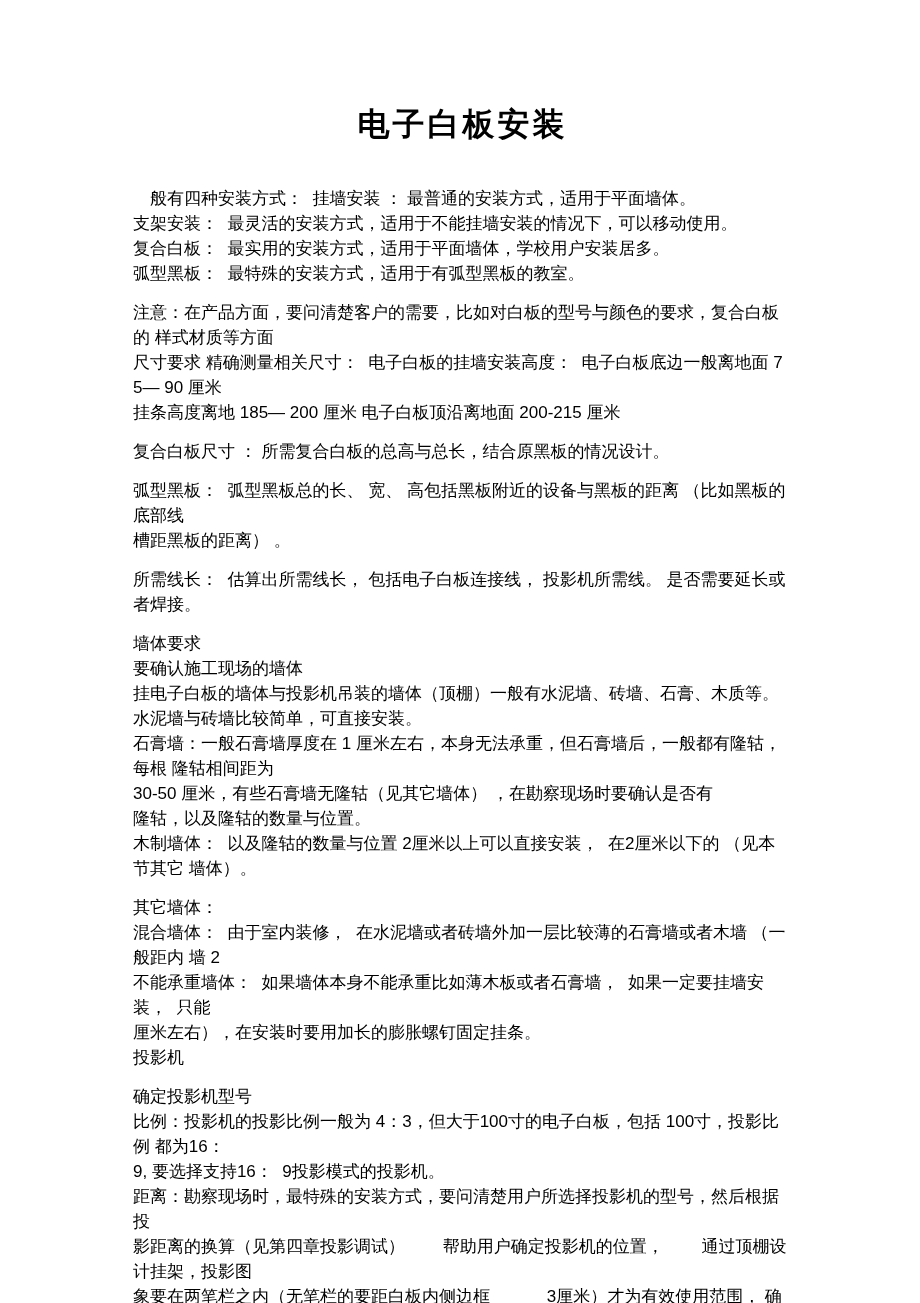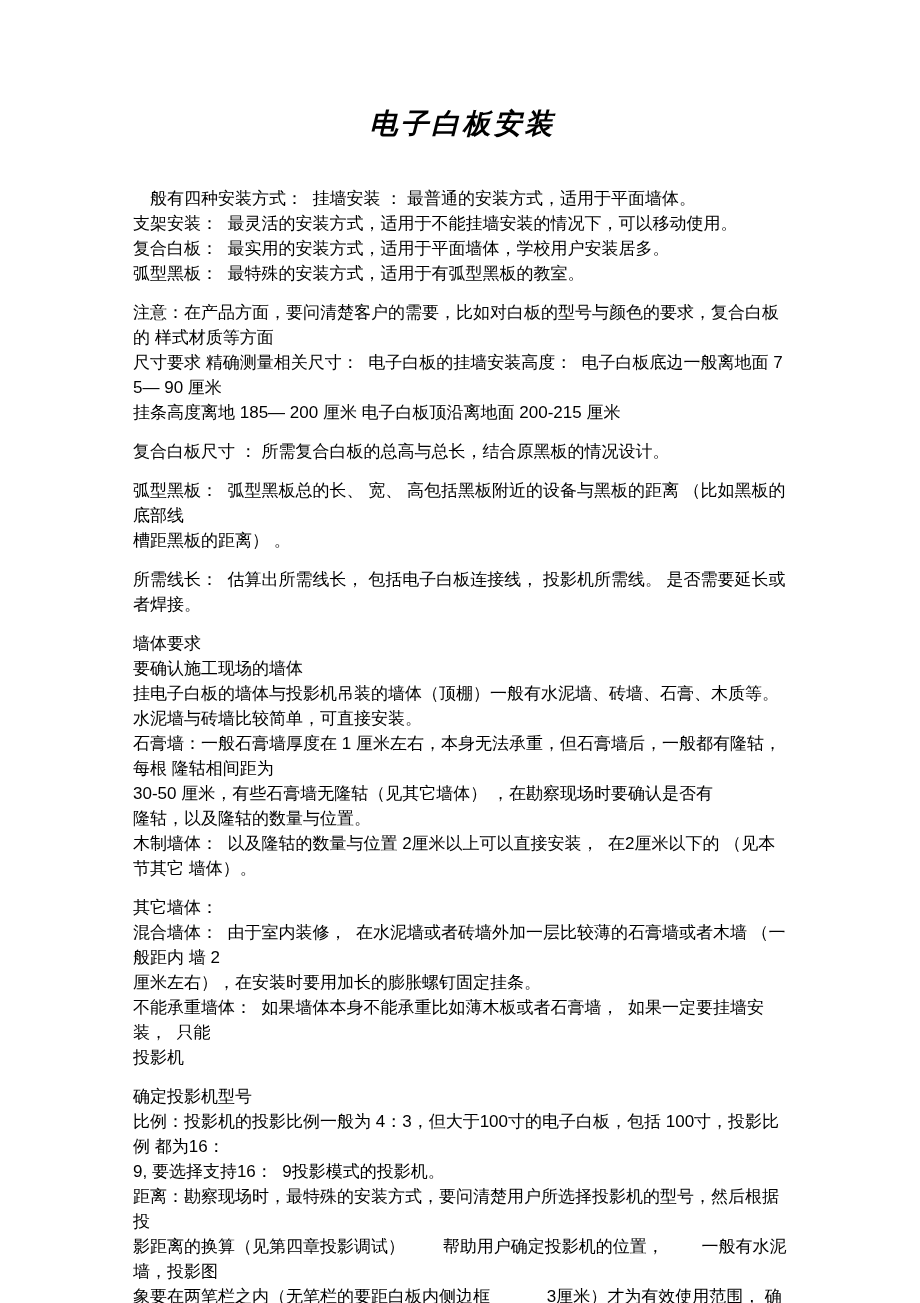--- a/index.html
+++ b/index.html
@@ -12,27 +12,26 @@
     .page {
       position: relative;
       width: 920px;
       height: 1303px;
       box-sizing: border-box;
       background: #ffffff;
       padding: 106px 128px 0 133px;
       overflow: hidden;
     }
     .title {
-      font-size: 28px;
+      font-size: 32px;
       font-weight: 600;
       text-align: center;
       letter-spacing: 3px;
       margin: 0 0 44px 0;
       line-height: 36px;
-      font-style: italic;
     }
     .para {
       margin: 0 0 14px 0;
     }
     .line {
       font-size: 17px;
       line-height: 25px;
       white-space: pre-wrap;
       word-break: break-all;
     }
@@ -70,27 +69,27 @@
         <div class="line">挂电子白板的墙体与投影机吊装的墙体（顶棚）一般有水泥墙、砖墙、石膏、木质等。</div>
         <div class="line">水泥墙与砖墙比较简单，可直接安装。</div>
         <div class="line">石膏墙：一般石膏墙厚度在 1 厘米左右，本身无法承重，但石膏墙后，一般都有隆轱，每根 隆轱相间距为</div>
         <div class="line">30-50 厘米，有些石膏墙无隆轱（见其它墙体） ，在勘察现场时要确认是否有</div>
         <div class="line">隆轱，以及隆轱的数量与位置。</div>
         <div class="line">木制墙体：  以及隆轱的数量与位置 2厘米以上可以直接安装，  在2厘米以下的 （见本节其它 墙体）。</div>
       </div>
       <div class="para">
         <div class="line">其它墙体：</div>
         <div class="line">混合墙体：  由于室内装修，  在水泥墙或者砖墙外加一层比较薄的石膏墙或者木墙 （一般距内 墙 2</div>
+        <div class="line">不能承重墙体：  如果墙体本身不能承重比如薄木板或者石膏墙，  如果一定要挂墙安装，  只能</div>
         <div class="line">厘米左右），在安装时要用加长的膨胀螺钉固定挂条。</div>
-        <div class="line">不能承重墙体：  如果墙体本身不能承重比如薄木板或者石膏墙，  如果一定要挂墙安装，  只能</div>
         <div class="line">投影机</div>
       </div>
       <div class="para">
         <div class="line">确定投影机型号</div>
         <div class="line">比例：投影机的投影比例一般为 4：3，但大于100寸的电子白板，包括 100寸，投影比例 都为16：</div>
         <div class="line">9, 要选择支持16：  9投影模式的投影机。</div>
         <div class="line">距离：勘察现场时，最特殊的安装方式，要问清楚用户所选择投影机的型号，然后根据投</div>
-        <div class="line">影距离的换算（见第四章投影调试）        帮助用户确定投影机的位置，        一般有水泥墙，投影图</div>
+        <div class="line">影距离的换算（见第四章投影调试）        帮助用户确定投影机的位置，        通过顶棚设计挂架，投影图</div>
         <div class="line">象要在两笔栏之内（无笔栏的要距白板内侧边框            3厘米）才为有效使用范围， 确定投影机位</div>
         <div class="line">置时要把投影机的聚焦圈调至中间位置。</div>
       </div>
     </div>
 </div>
 
 </body></html>

